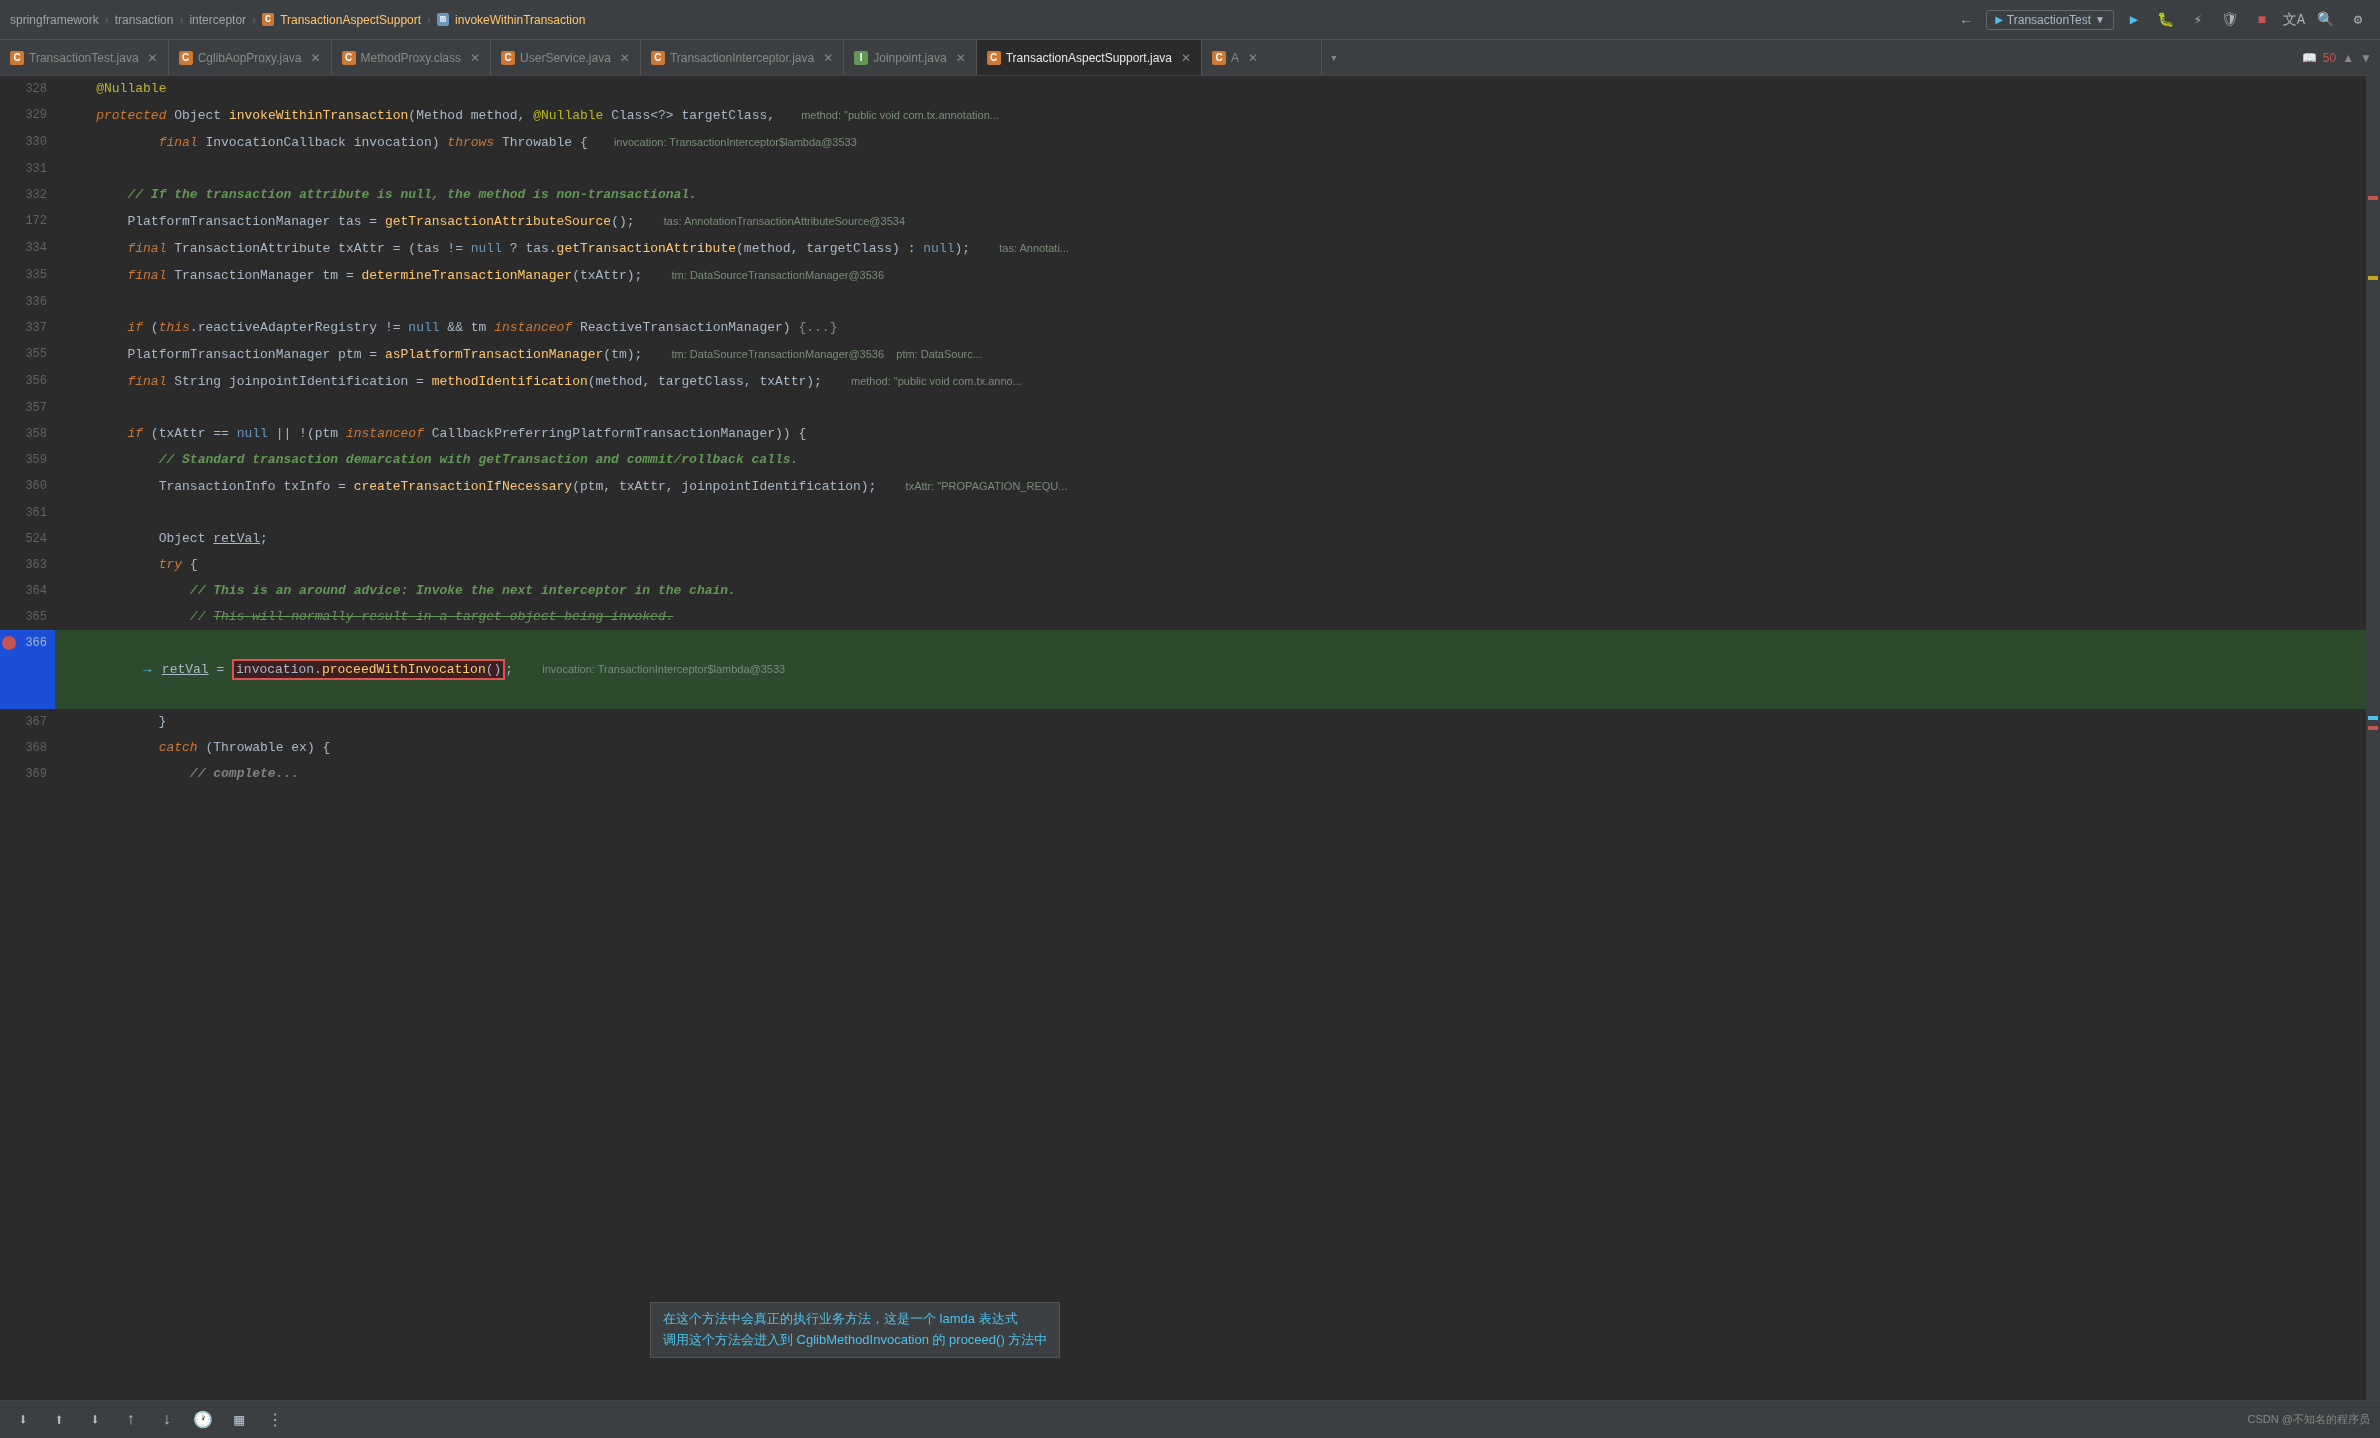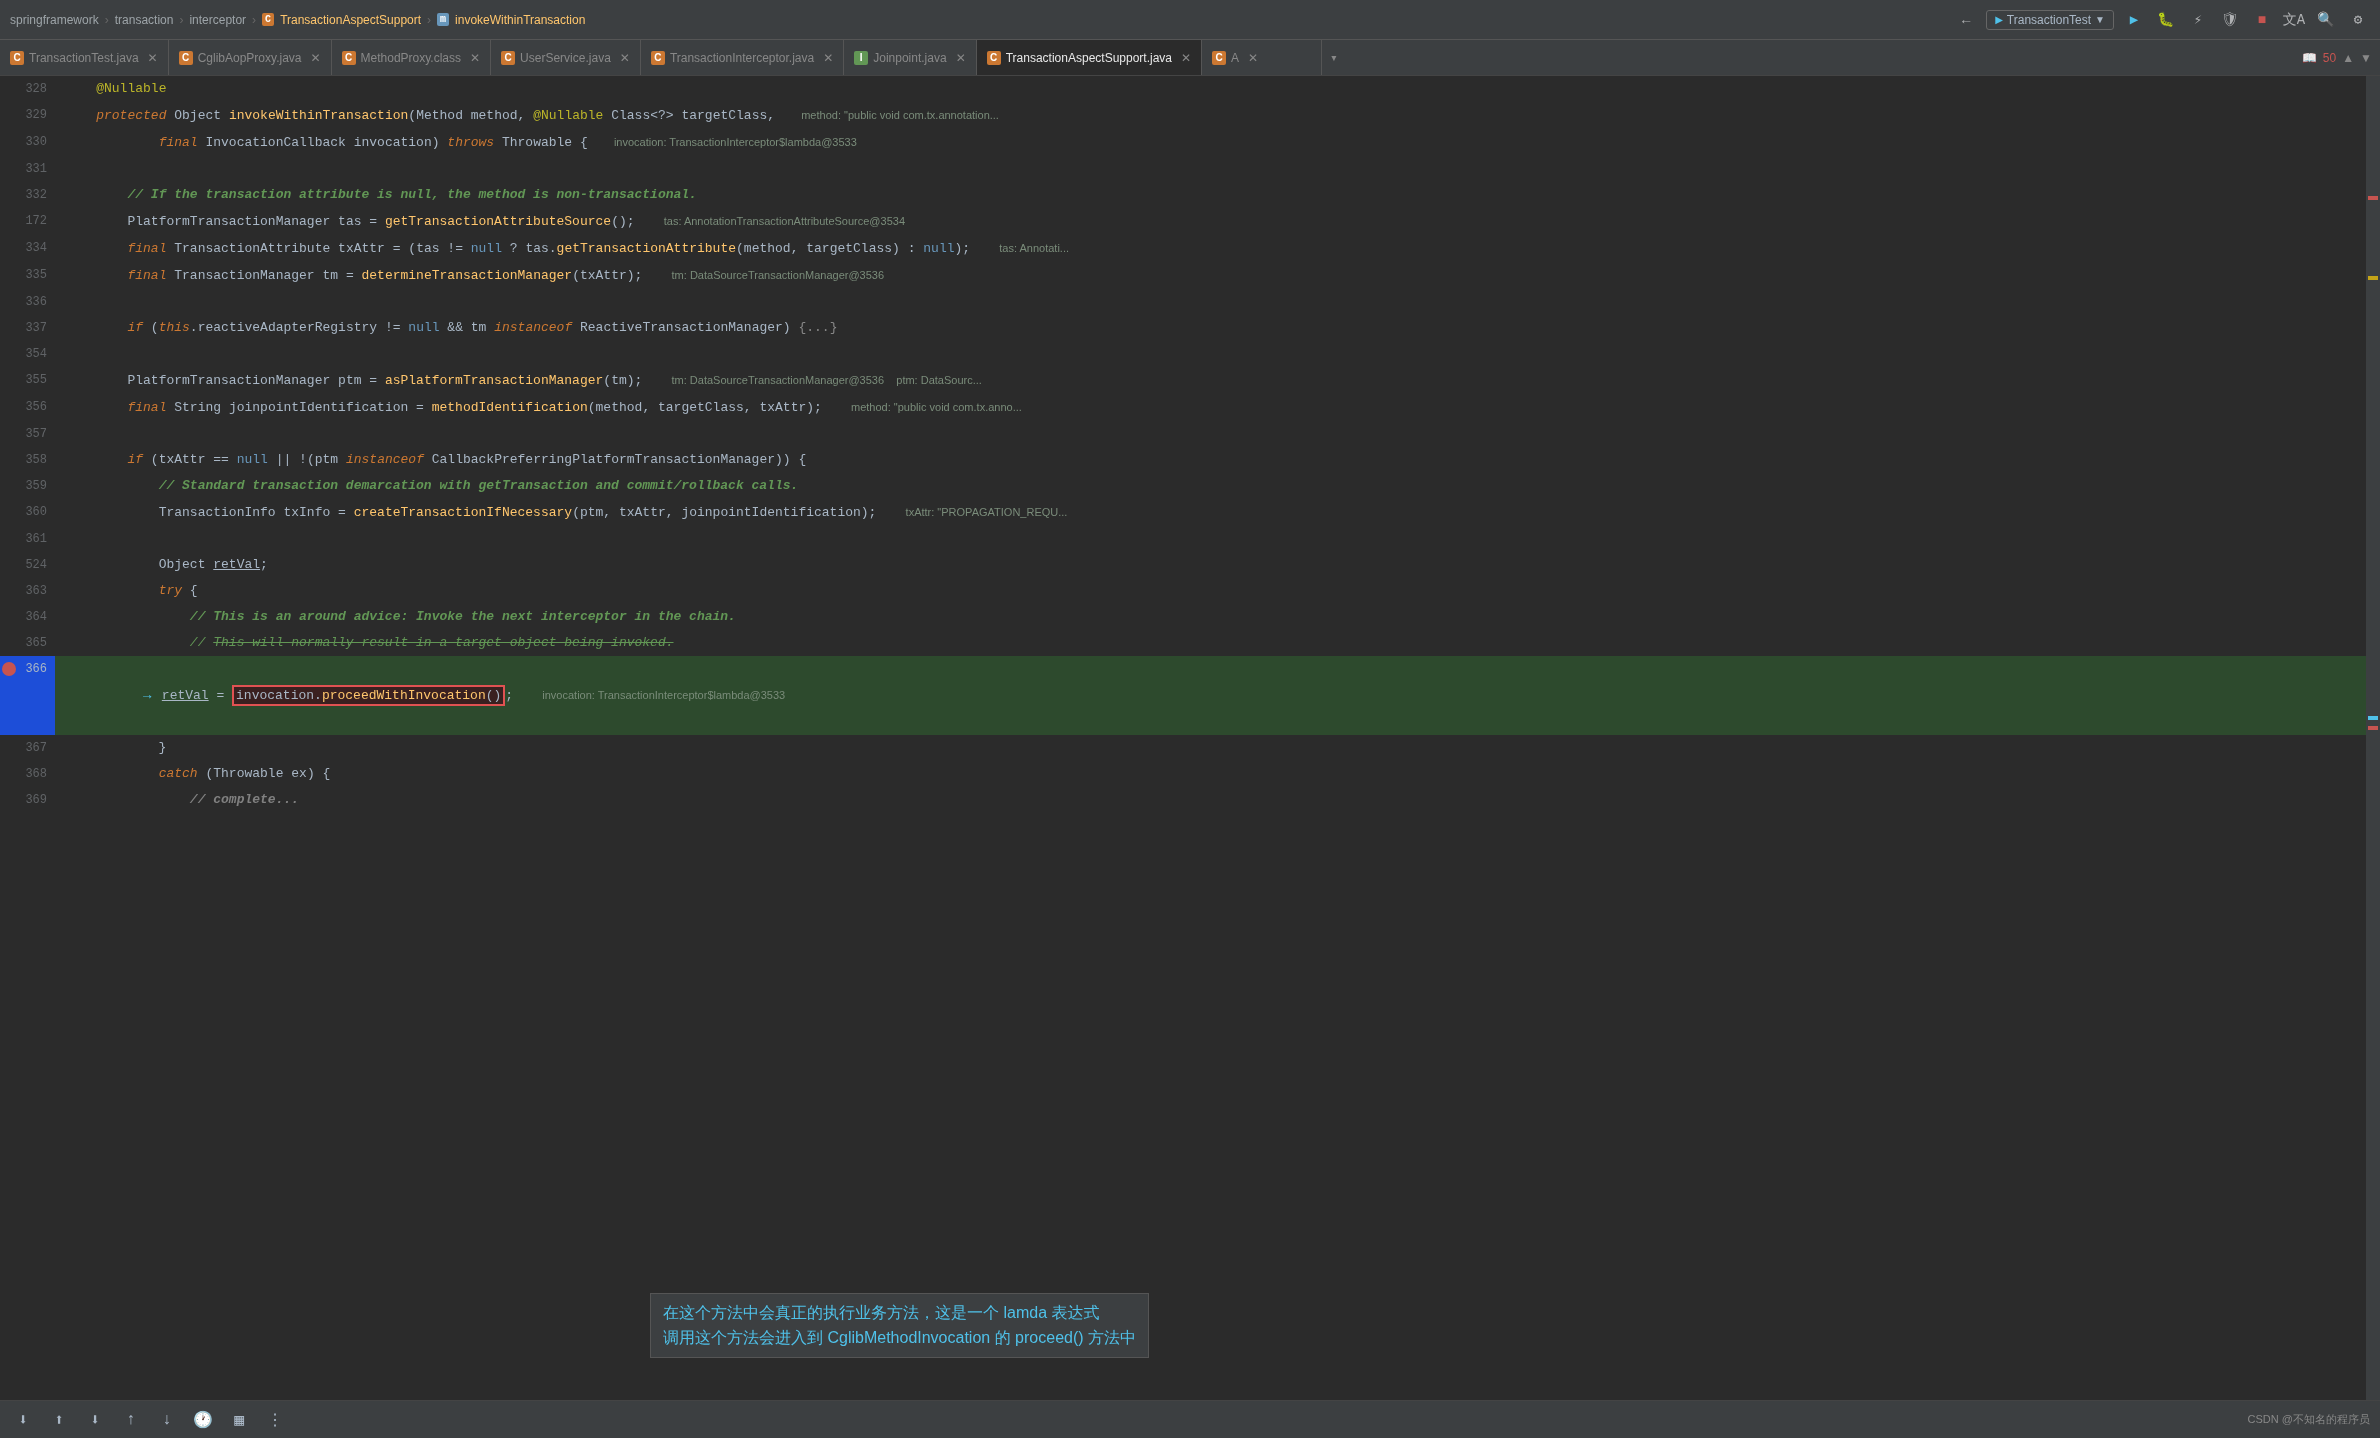--- a/index.html
+++ b/index.html
@@ -179,21 +179,21 @@
       50% { opacity: 0; }
     }
 
     
     .tooltip-popup {
       position: absolute;
       background: #3c3f41;
       border: 1px solid #555;
       padding: 6px 12px;
       font-family: Arial, sans-serif;
-      font-size: 16px;
+      font-size: 13px;
       color: #4fc1e9;
       bottom: 80px;
       left: 650px;
       max-width: 700px;
       z-index: 10;
       line-height: 1.6;
     }
 
     
     .bottom-bar {
@@ -392,24 +392,20 @@
       <div class="line-wrapper">
         <div class="line-num">336</div>
         <div class="line-content"> </div>
       </div>
 
       <div class="line-wrapper">
         <div class="line-num">337</div>
         <div class="line-content">        <span class="kw">if</span> (<span class="kw" style="font-style:italic;">this</span>.<span style="color:#a9b7c6;">reactiveAdapterRegistry</span> != <span class="keyword-blue">null</span> &amp;&amp; <span style="color:#a9b7c6;">tm</span> <span class="kw">instanceof</span> <span class="type">ReactiveTransactionManager</span>) <span style="color:#888;">{...}</span></div>
       </div>
 
-      <div class="line-wrapper">
-        <div class="line-num">354</div>
-        <div class="line-content"> </div>
-      </div>
 
       <div class="line-wrapper">
         <div class="line-num">355</div>
         <div class="line-content">        <span class="type">PlatformTransactionManager</span> <span style="color:#a9b7c6;">ptm</span> = <span class="method">asPlatformTransactionManager</span>(<span style="color:#a9b7c6;">tm</span>);<span class="debug-val">   tm: DataSourceTransactionManager@3536    ptm: DataSourc...</span></div>
       </div>
 
       <div class="line-wrapper">
         <div class="line-num">356</div>
         <div class="line-content">        <span class="kw">final</span> <span class="type">String</span> <span style="color:#a9b7c6;">joinpointIdentification</span> = <span class="method">methodIdentification</span>(<span style="color:#a9b7c6;">method</span>, <span style="color:#a9b7c6;">targetClass</span>, <span style="color:#a9b7c6;">txAttr</span>);<span class="debug-val">   method: "public void com.tx.anno...</span></div>
       </div>

